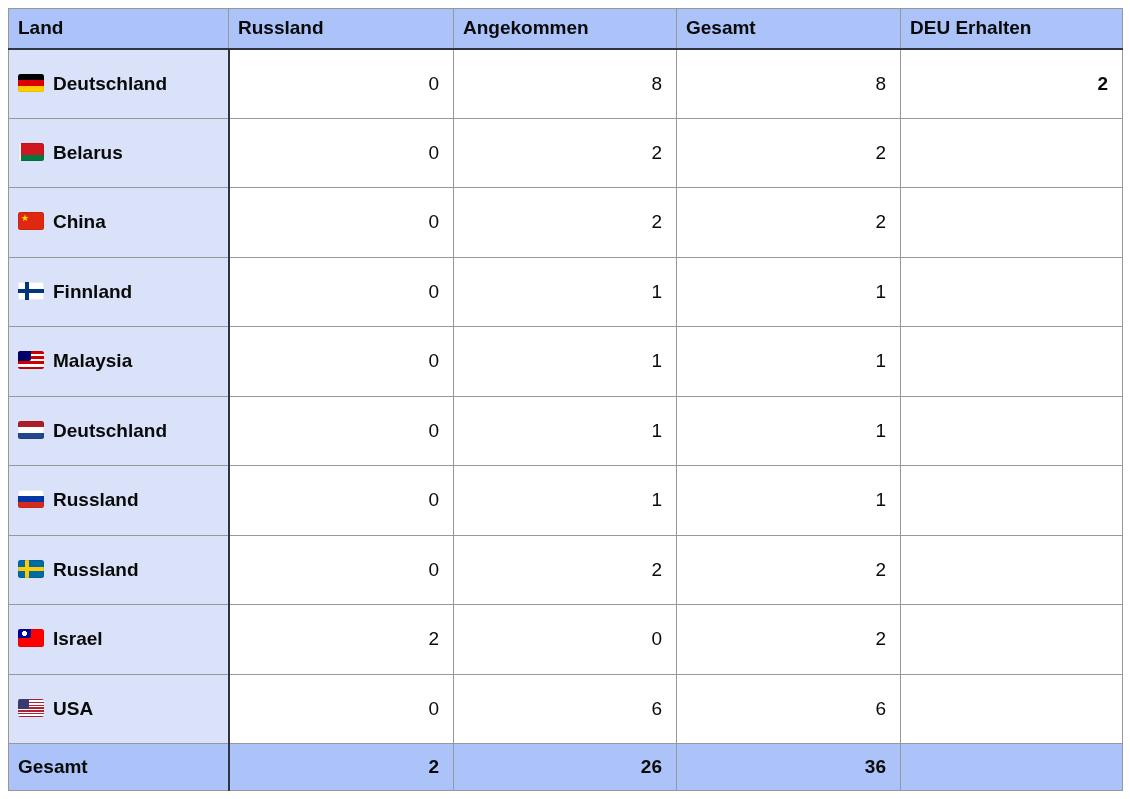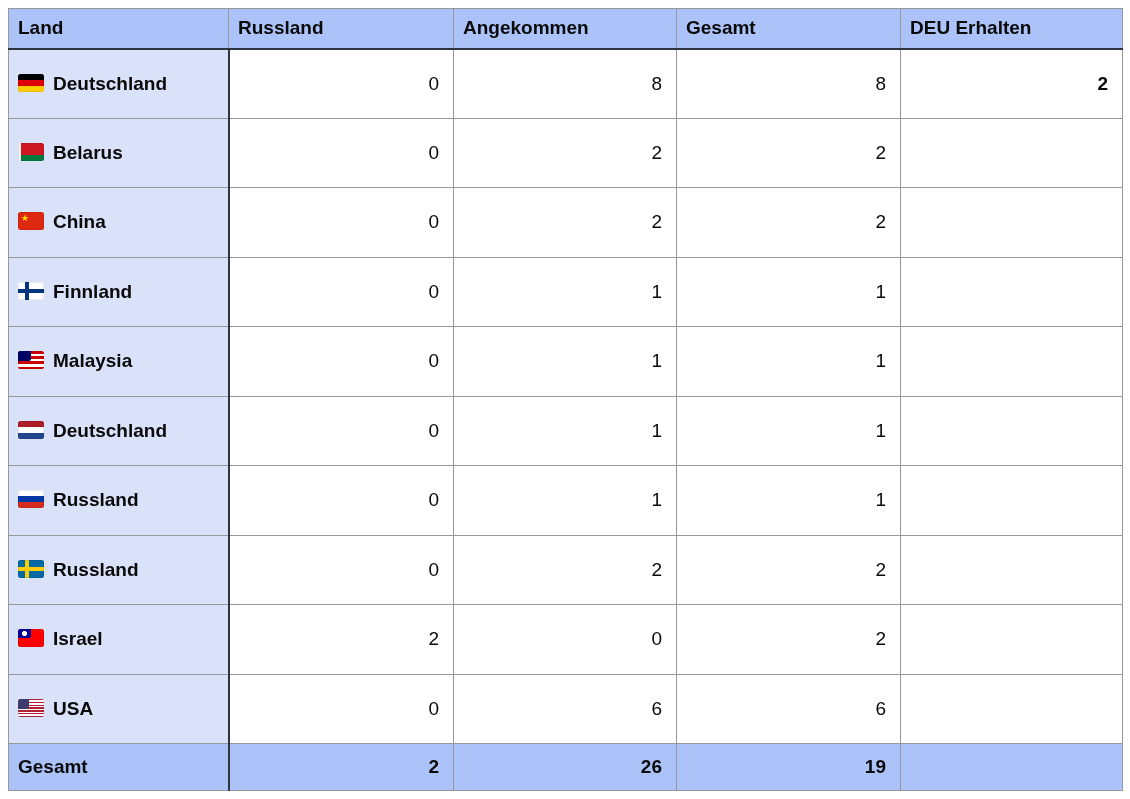--- a/index.html
+++ b/index.html
@@ -216,18 +216,18 @@
     <td class="num cell-angekommen">6</td>
     <td class="num cell-gesamt">6</td>
     <td class="num deu cell-deu"></td>
   </tr>
       </tbody>
     <tfoot>
       <tr>
         <td class="land-cell">Gesamt</td>
         <td class="num">2</td>
         <td class="num">26</td>
-        <td class="num">19</td>
+        <td class="num">36</td>
         <td class="num"></td>
       </tr>
     </tfoot>
   </table>
 </div>
 
 </body></html>

